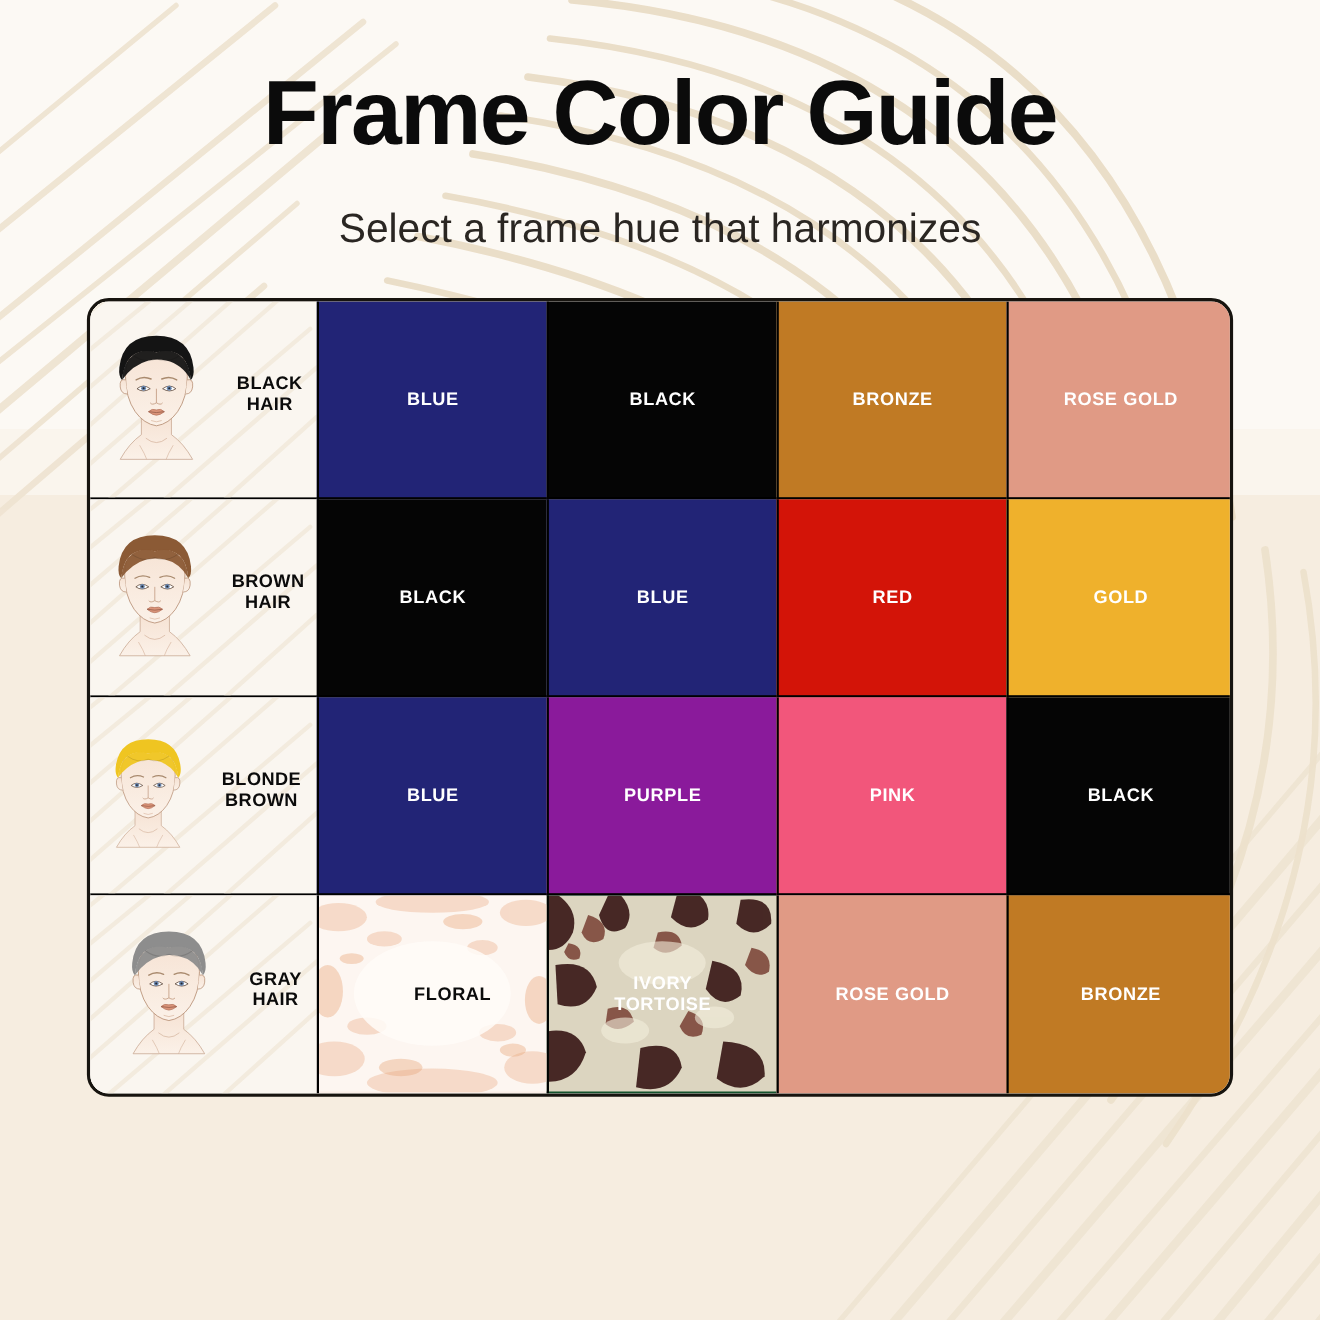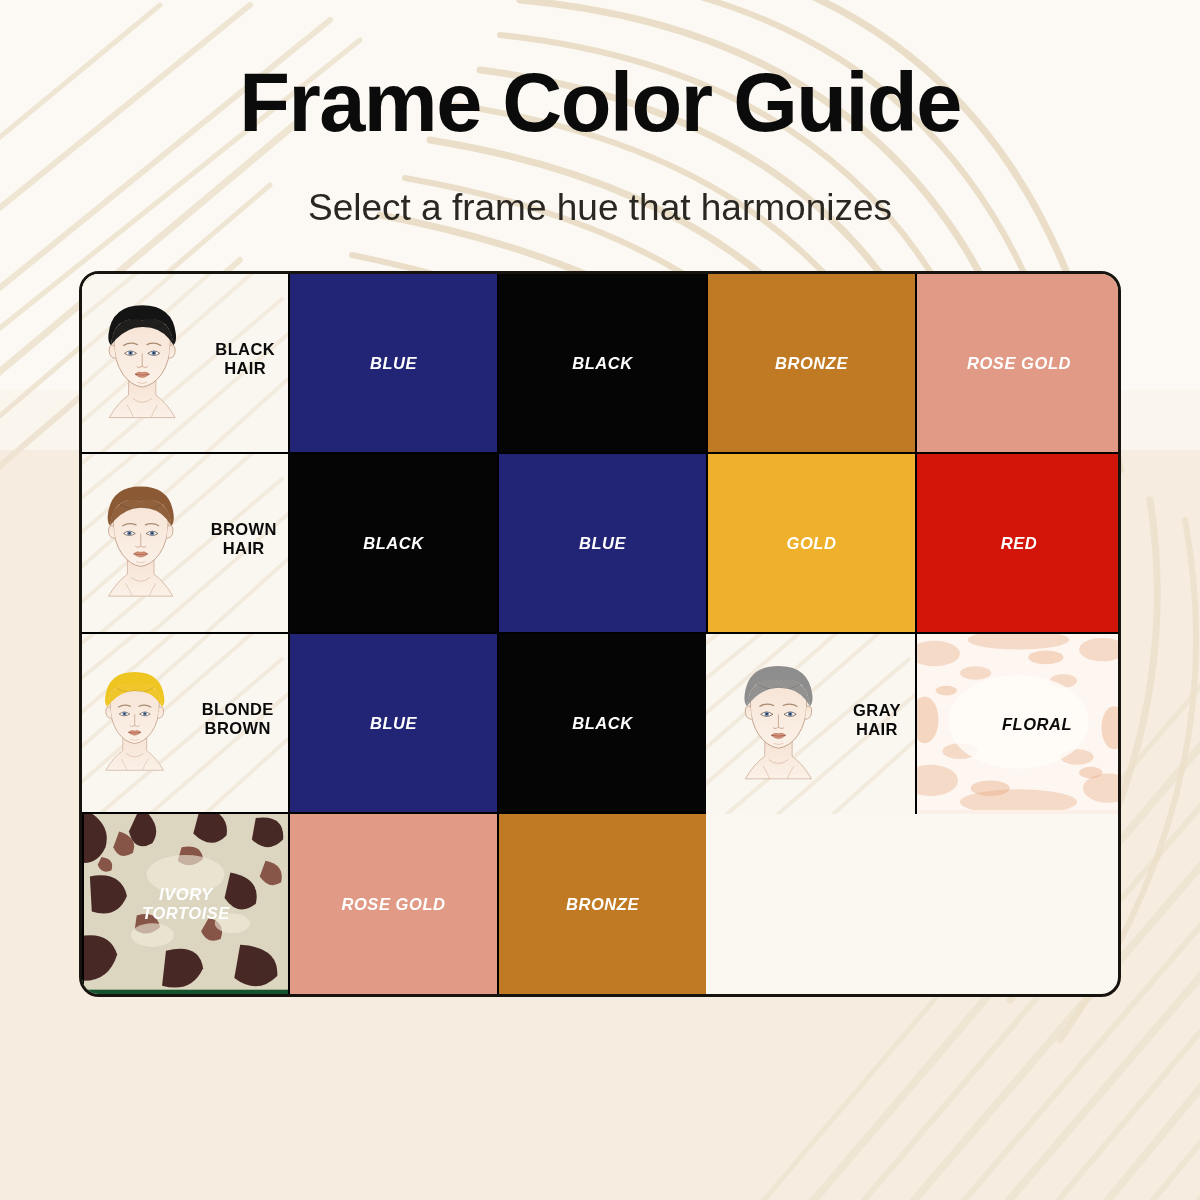--- a/index.html
+++ b/index.html
@@ -55,21 +55,21 @@
   }
   .hair .streaks { position:absolute; inset:0; z-index:0; }
   .hair svg.face { position:relative; z-index:1; display:block; }
   .hair-label {
     position:relative; z-index:2;
     font-size:16.5px; font-weight:bold; color:#0B0B0B;
     letter-spacing:0.4px; text-align:center;
   }
 
   
-  .sw { display:flex; align-items:center; justify-content:center; overflow:hidden;font-style:italic; }
+  .sw { display:flex; align-items:center; justify-content:center; overflow:hidden; }
   .sw-label {
     position:relative; z-index:3;
     font-size:16.5px; font-weight:bold; letter-spacing:0.55px;
     text-align:center; line-height:1.18;
   }
   .sw .tex { position:absolute; inset:0; z-index:1; }
 </style>
 </head>
 <body>
 
@@ -258,25 +258,25 @@
     <path d="M69 104 Q75 107 81 104" fill="none" stroke="#D9B59D" stroke-width="0.8"></path>
   </svg>
         <div class="hair-label">BROWN HAIR</div>
       </div>
       <div class="cell sw" style="background: rgb(5, 5, 5);">
         <div class="sw-label" style="color:#FFFFFF">BLACK</div>
       </div>
       <div class="cell sw" style="background: rgb(34, 36, 118);">
         <div class="sw-label" style="color:#FFFFFF">BLUE</div>
       </div>
+      <div class="cell sw" style="background: rgb(211, 20, 8);">
+        <div class="sw-label" style="color:#FFFFFF">RED</div>
+      </div>
       <div class="cell sw" style="background: rgb(239, 177, 44);">
         <div class="sw-label" style="color:#FFFFFF">GOLD</div>
-      </div>
-      <div class="cell sw" style="background: rgb(211, 20, 8);">
-        <div class="sw-label" style="color:#FFFFFF">RED</div>
       </div>
       <div class="cell hair">
   <svg class="streaks" viewBox="0 0 206 180" preserveAspectRatio="none" xmlns="http://www.w3.org/2000/svg">
     <rect width="206" height="180" fill="#FAF6F0"></rect>
     <g stroke="#F2EADC" stroke-width="4" stroke-linecap="round" opacity="0.9">
       <path d="M-20 60 L90 -30"></path>
             <path d="M-20 95 L120 -25"></path>
             <path d="M-20 130 L150 -20"></path>
       <path d="M-20 165 L175 -5"></path>
             <path d="M0 195 L200 25"></path>
@@ -323,20 +323,26 @@
 
     <path d="M66 94 Q70 90 75 92 Q80 90 84 94 Q79 98 75 98 Q71 98 66 94 Z" fill="#DB9479" stroke="#B0705A" stroke-width="0.8"></path>
     <path d="M66 94 Q75 96 84 94" fill="none" stroke="#8C5543" stroke-width="0.8"></path>
 
     <path d="M69 104 Q75 107 81 104" fill="none" stroke="#D9B59D" stroke-width="0.8"></path>
   </svg>
         <div class="hair-label">BLONDE BROWN</div>
       </div>
       <div class="cell sw" style="background: rgb(34, 36, 118);">
         <div class="sw-label" style="color:#FFFFFF">BLUE</div>
+      </div>
+      <div class="cell sw" style="background: rgb(138, 26, 155);">
+        <div class="sw-label" style="color:#FFFFFF">PURPLE</div>
+      </div>
+      <div class="cell sw" style="background: rgb(242, 86, 123);">
+        <div class="sw-label" style="color:#FFFFFF">PINK</div>
       </div>
       <div class="cell sw" style="background: rgb(5, 5, 5);">
         <div class="sw-label" style="color:#FFFFFF">BLACK</div>
       </div>
       <div class="cell hair r4">
   <svg class="streaks" viewBox="0 0 206 180" preserveAspectRatio="none" xmlns="http://www.w3.org/2000/svg">
     <rect width="206" height="180" fill="#FAF6F0"></rect>
     <g stroke="#F2EADC" stroke-width="4" stroke-linecap="round" opacity="0.9">
       <path d="M-20 60 L90 -30"></path>
             <path d="M-20 95 L120 -25"></path>

